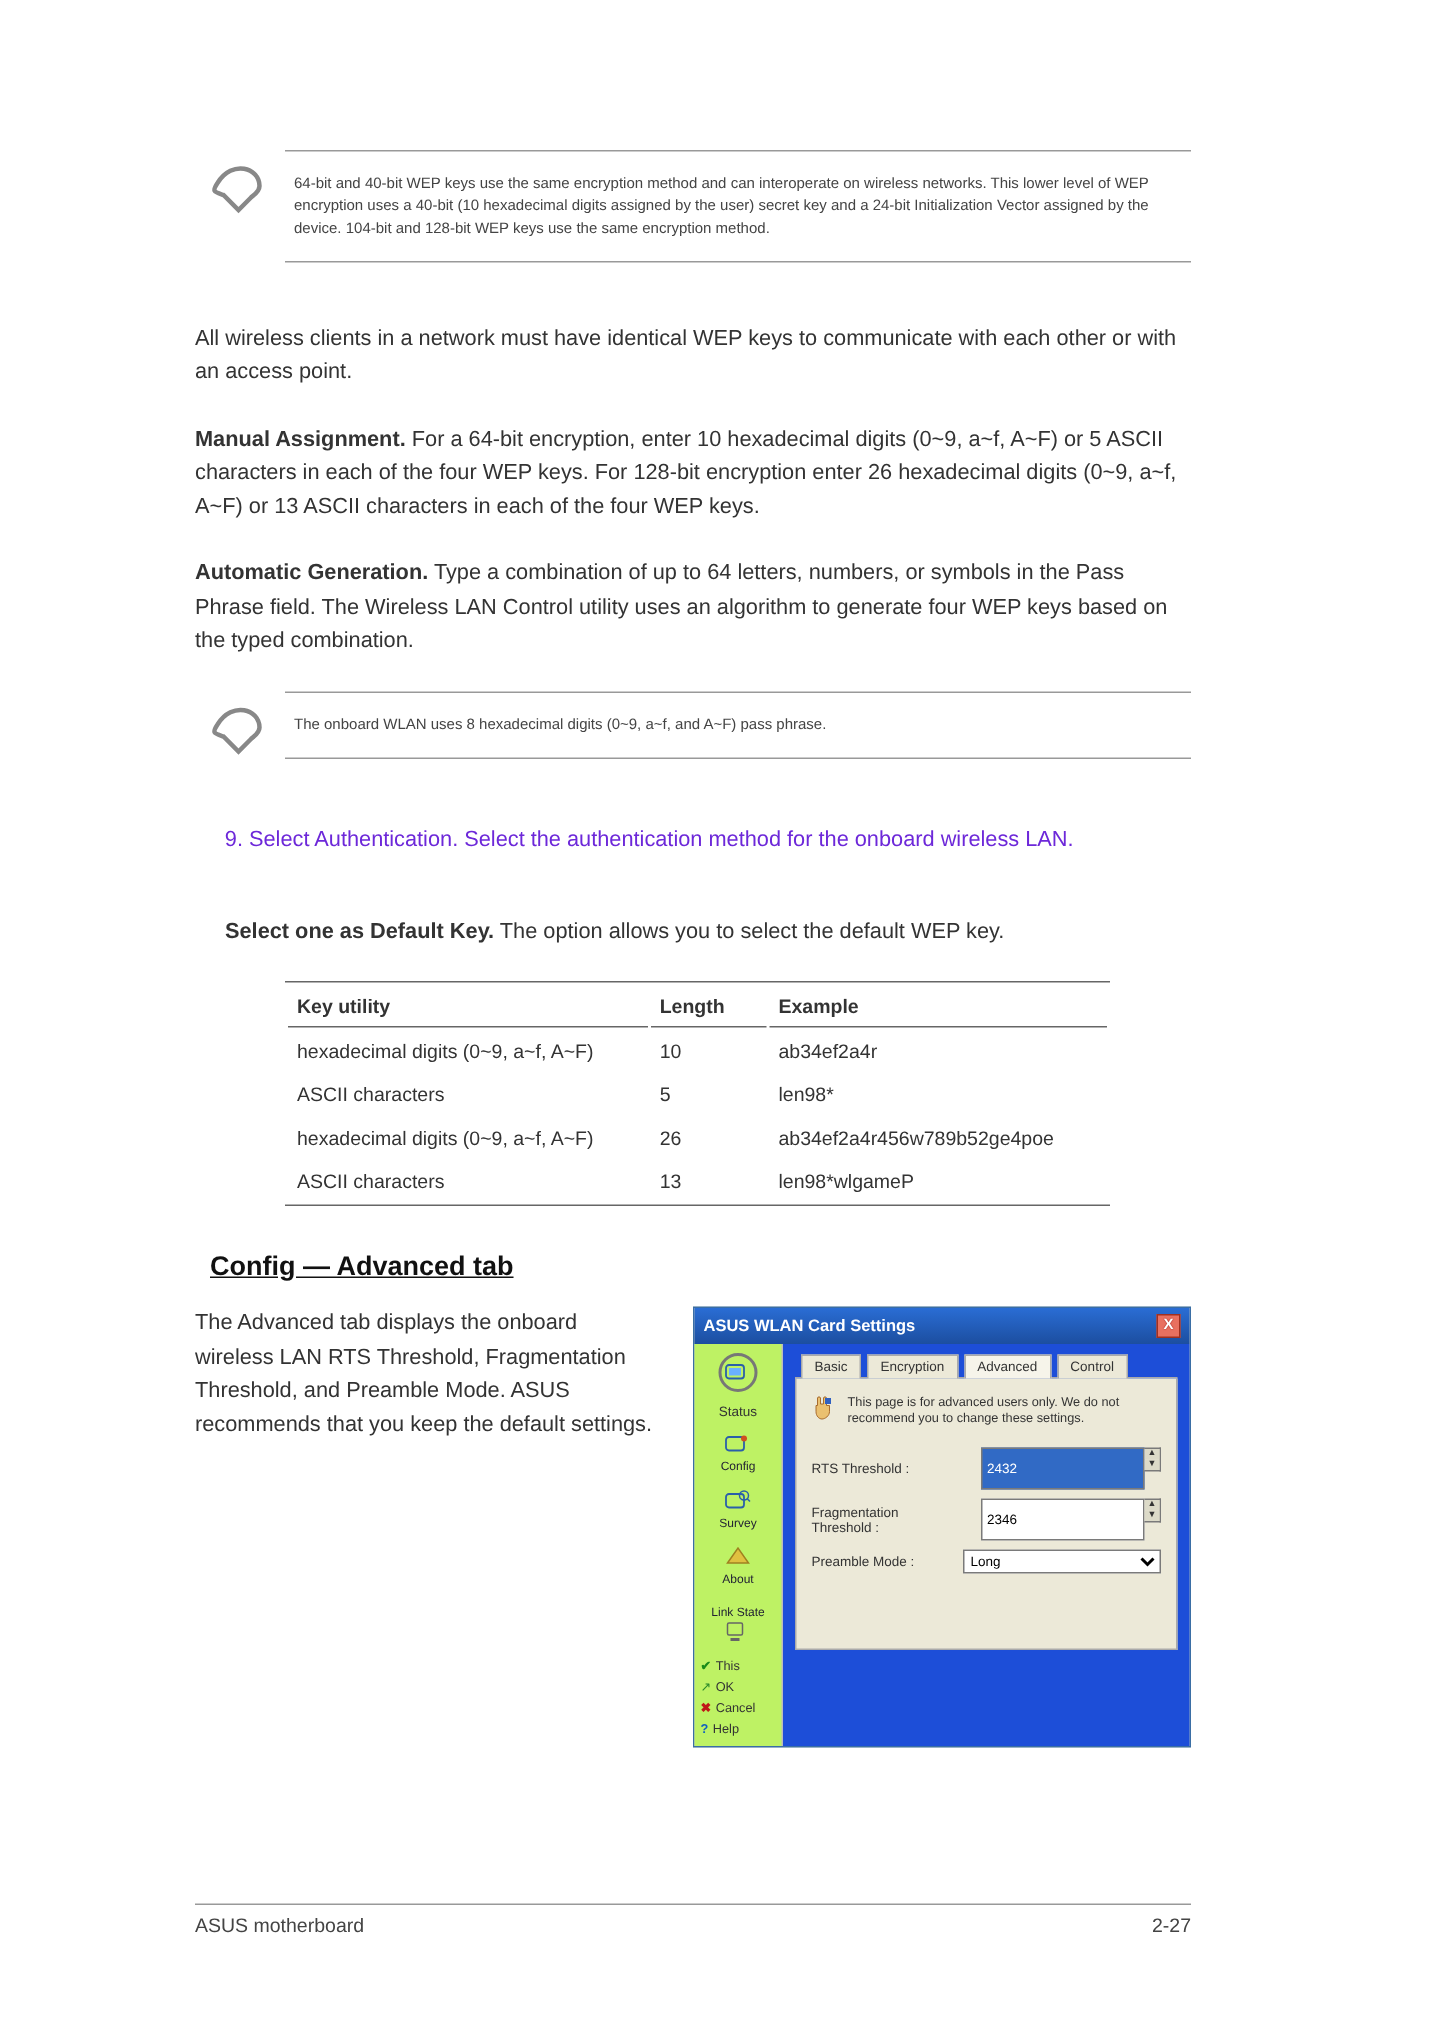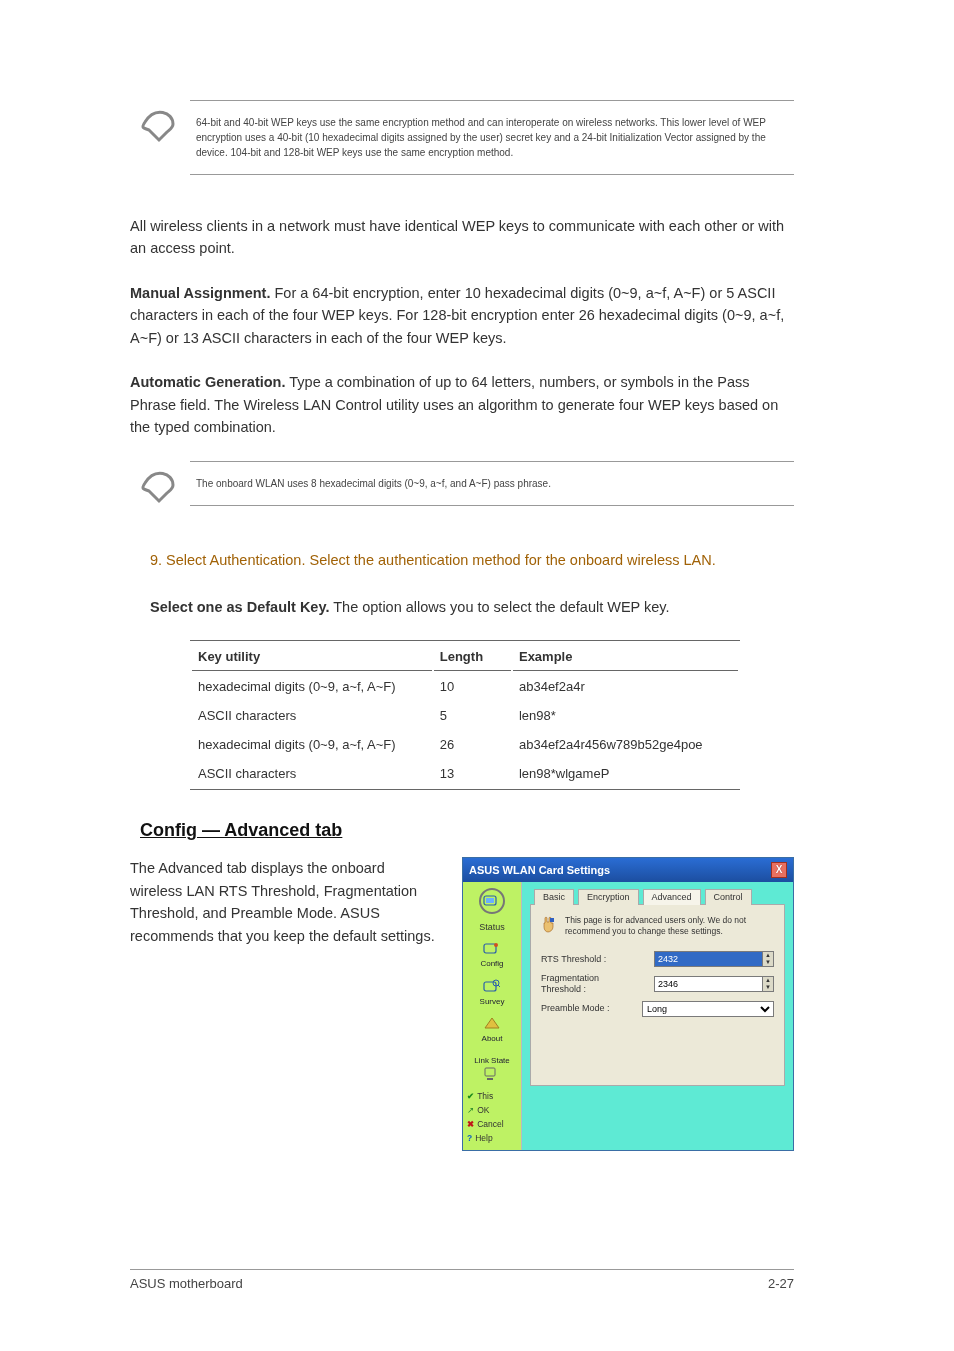--- a/index.html
+++ b/index.html
@@ -38,25 +38,25 @@
     color: #444;
   }
   .para {
     font-size: 14.5px;
     line-height: 1.55;
     color: #333;
     margin-bottom: 22px;
   }
   .indent-ol {
     list-style: decimal;
-    margin: 0 0 24px 0;
+    margin: 0 0 38px 0;
     padding-left: 36px;
     font-size: 14.5px;
     line-height: 1.6;
-    color: #a16207;
+    color: #6d28d9;
   }
   .indent-ol li { margin-bottom: 6px; }
   .table-wrap {
     margin-bottom: 30px;
     margin-left: 60px;
   }
   table.kex {
     border-top: 1px solid #666;
     border-bottom: 1px solid #666;
     font-size: 13px;
@@ -153,21 +153,21 @@
     width: 18px;
     height: 16px;
     display: flex;
     align-items: center;
     justify-content: center;
   }
   .sb-label { margin-top: 2px; }
   .main {
     flex: 1;
     padding: 6px 8px;
-    background: #5eead4;
+    background: #1d4ed8;
   }
   .tabs {
     display: flex;
     gap: 4px;
     font-size: 9px;
     border-bottom: 1px solid #aaa;
     padding-left: 4px;
   }
   .tab {
     padding: 2px 8px;
@@ -200,21 +200,21 @@
     font-size: 9px;
   }
   .field-row label { flex: 0 0 100px; }
   .field-input {
     flex: 0 0 120px;
     display: flex;
   }
   .field-input input[type=text] {
     width: 100%;
     font-size: 9px;
-    height: 16px;
+    height: 28px;
     padding: 0 3px;
     box-sizing: border-box;
     border: 1px solid #7a7a7a;
     background: #fff;
   }
   .field-input.selected input[type=text] {
     background: #316ac5;
     color: #fff;
   }
   .spin {

